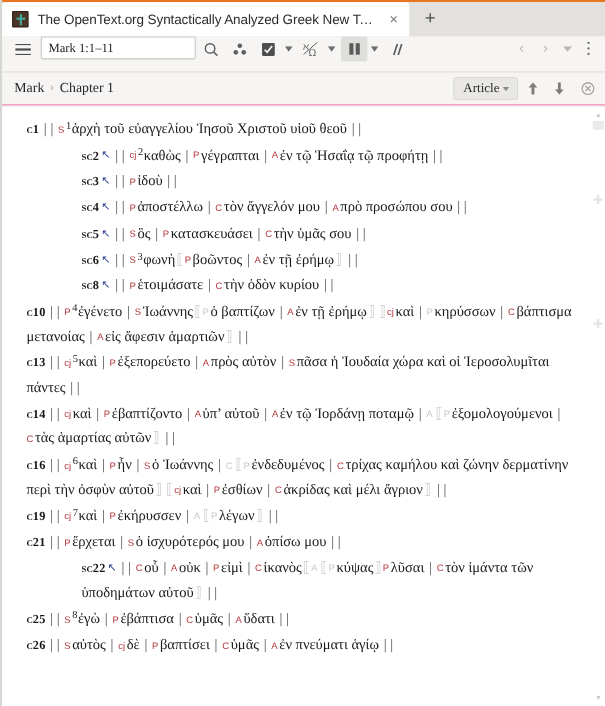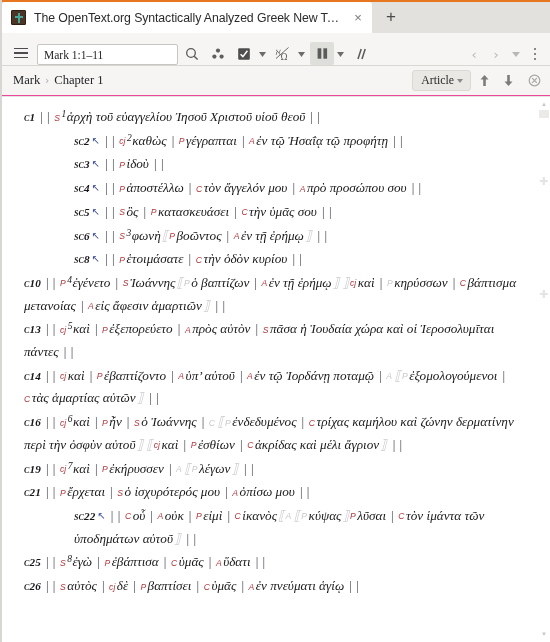--- a/index.html
+++ b/index.html
@@ -99,21 +99,21 @@
     margin-left: 4px;
     margin-bottom: 2px;
   }
 
   
   .navbar {
     height: 33px;
     background: #f6f5f3;
     border-bottom: 1px solid #d9d7d3;
     display: flex;
-    align-items: flex-end;
+    align-items: flex-start;
     padding: 0 5px 0 6px;
     flex: none;
     gap: 0px;
   }
   .ico {
     display: flex;
     align-items: center;
     justify-content: center;
     flex: none;
     color: #5a5a5a;
@@ -238,21 +238,20 @@
     padding: 9px 22px 6px 8px;
     font-family: "Liberation Serif", serif;
     font-size: 13.2px;
     color: #1a1a1a;
   }
   .clause {
     display: block;
     line-height: 1.72;
     margin: 0 0 1px 0;
     text-indent: 0;
-    font-style: italic;
   }
   .clause.lvl0 { padding-left: 14px; text-indent: -0px; }
   .clause.lvl1 { padding-left: 64px; }
   .cid {
     font-weight: bold;
     font-size: 11.2px;
     color: #17171a;
     font-variant: small-caps;
     letter-spacing: 0.1px;
   }

